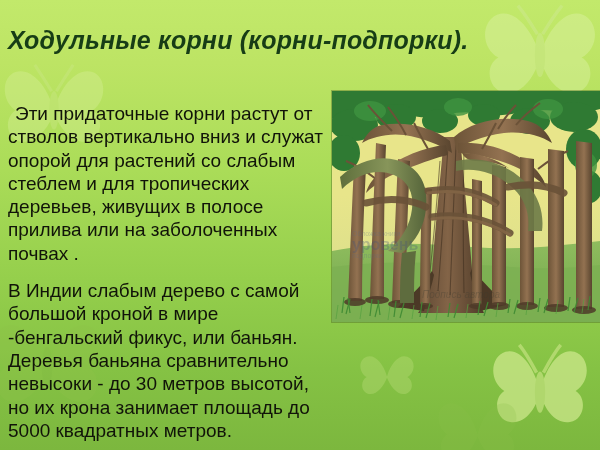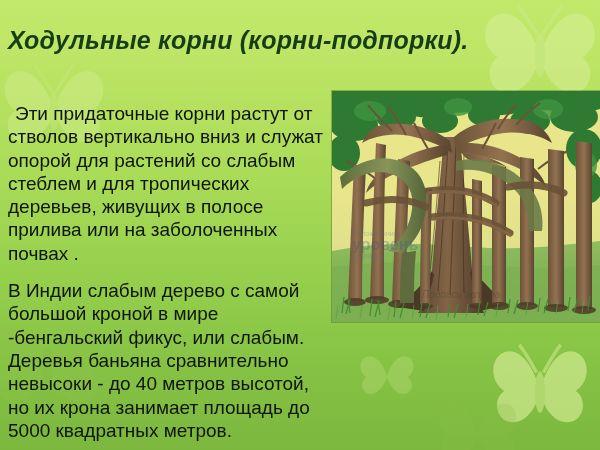--- a/index.html
+++ b/index.html
@@ -168,21 +168,21 @@
     </svg>
   </div>
 
   <div id="title">Ходульные корни (корни-подпорки).</div>
 
   <div id="body-text">
     <p>
       <span class="lead-indent"> Эти придаточные корни растут от стволов вертикально вниз и служат опорой для растений со слабым стеблем и для тропических деревьев, живущих в полосе прилива или на заболоченных почвах .</span>
     </p>
     <p>
-      <span>В Индии слабым дерево с самой большой кроной в мире -</span><b>бенгальский фикус</b><span>, или </span><b>слабым</b><span>. Деревья баньяна сравнительно невысоки - до 40 метров высотой, но их крона занимает площадь до 5000 квадратных метров.</span>
+      <span>В Индии слабым дерево с самой большой кроной в мире -</span><b>бенгальский фикус</b><span>, или </span><b>баньян</b><span>. Деревья баньяна сравнительно невысоки - до 30 метров высотой, но их крона занимает площадь до 5000 квадратных метров.</span>
     </p>
   </div>
 
   <div id="picture-frame">
     <svg viewBox="0 0 268 231" preserveAspectRatio="none" aria-hidden="true">
       <defs>
         <linearGradient id="skyGrad" x1="0" y1="0" x2="0" y2="1">
           <parameter name="stop" offset="0%" stop-color="#eef0a6"></parameter>
           <stop offset="45%" stop-color="#e8e58a"></stop>
           <stop offset="75%" stop-color="#dde08b"></stop>

